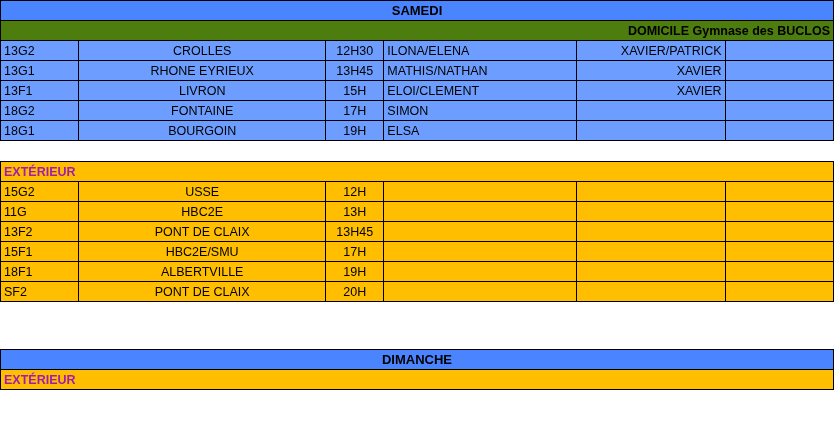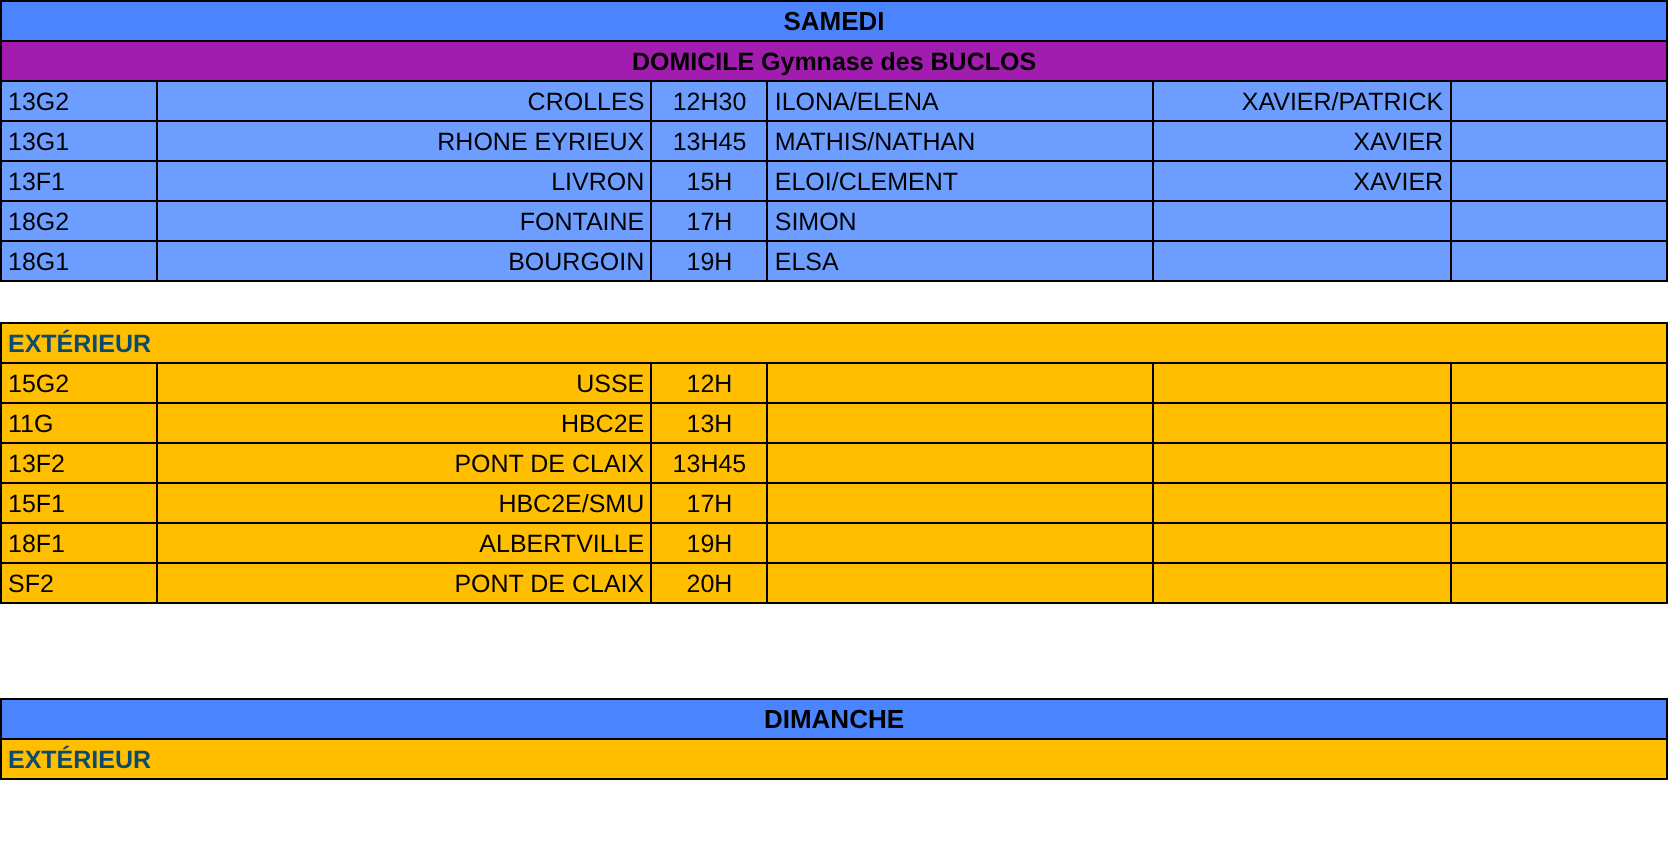--- a/index.html
+++ b/index.html
@@ -35,41 +35,41 @@
     vertical-align: middle;
   }
   .title-bar td {
     background: #4a84ff;
     color: #000000;
     font-weight: bold;
     text-align: center;
     font-size: 13px;
   }
   .section-blue td {
-    background: #a21caf;
+    background: #4d7c0f;
     color: #000000;
     font-weight: bold;
-    text-align: center;
+    text-align: right;
     font-size: 12.5px;
   }
   .section-orange td {
     background: #ffbf00;
-    color: #0c4a6e;
+    color: #a21caf;
     font-weight: bold;
     text-align: left;
     font-size: 12.5px;
   }
   .row-blue td {
     background: #6d9eff;
   }
   .row-orange td {
     background: #ffbf00;
   }
   .c-cat { width: 78px; text-align: left; }
-  .c-opp { width: 246px; text-align: right; margin-top: 17px; }
+  .c-opp { width: 246px; text-align: center; margin-top: 17px; }
   .c-time { width: 58px; text-align: center; }
   .c-ref1 { width: 192px; text-align: left; }
   .c-ref2 { width: 148px; text-align: right; }
   .c-last { width: 108px; text-align: center; }
   .spacer {
     height: 19px;
     background: #ffffff;
   }
   .spacer-tall {
     height: 20px;

